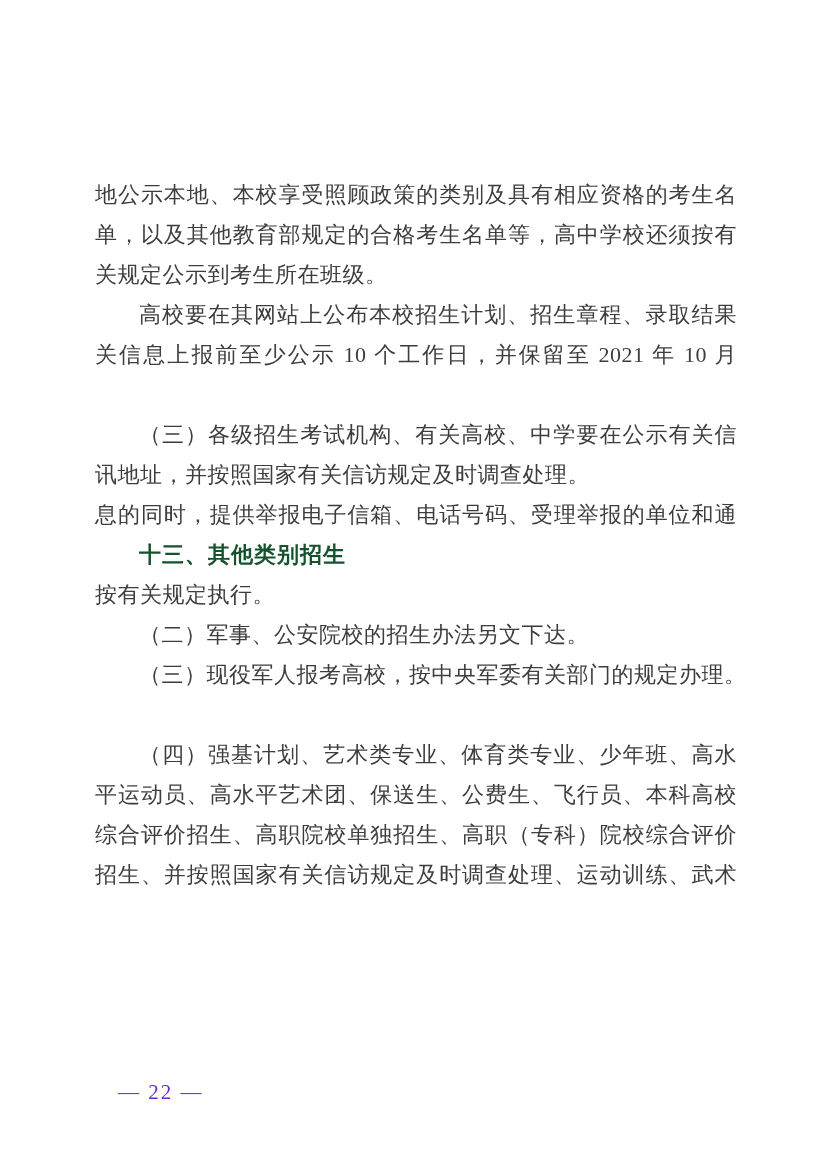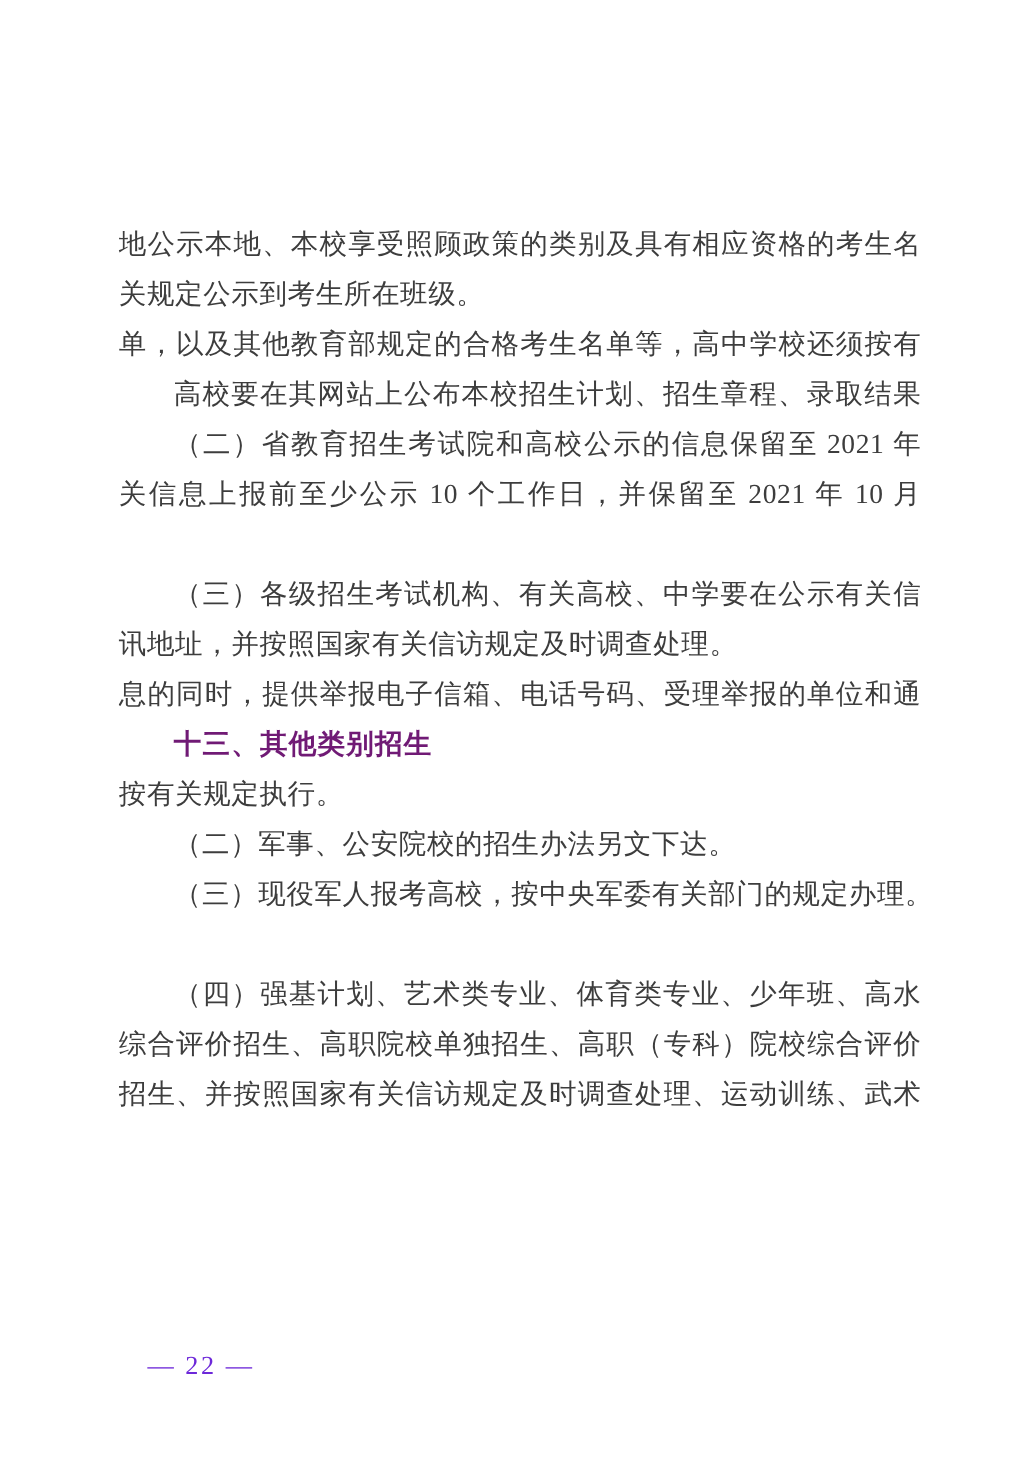--- a/index.html
+++ b/index.html
@@ -39,21 +39,21 @@
   }
   .indent {
     text-indent: 44px;
   }
   .blank {
     height: 40px;
   }
   .heading {
     font-family: Liberation Serif, serif;
     font-weight: bold;
-    color: #701a75;
+    color: #14532d;
     letter-spacing: 1px;
   }
   .footer {
     position: absolute;
     left: 118px;
     top: 1040px;
     height: 32px;
     line-height: 32px;
     font-size: 21px;
     letter-spacing: 2px;
@@ -61,44 +61,44 @@
     font-family: "Liberation Serif", serif;
   }
 </style>
 </head>
 <body>
 
 <div class="page">
   <div class="text-block">
 
     <div class="line just">地公示本地、本校享受照顾政策的类别及具有相应资格的考生名</div>
+    <div class="line just">单，以及其他教育部规定的合格考生名单等，高中学校还须按有</div>
     <div class="line">关规定公示到考生所在班级。</div>
-    <div class="line just">单，以及其他教育部规定的合格考生名单等，高中学校还须按有</div>
 
     <div class="line just indent">高校要在其网站上公布本校招生计划、招生章程、录取结果</div>
 
-    <div class="line just indent">（二）省教育招生考试院和高校公示的信息保留至 2021 年</div>
     <div class="line just">关信息上报前至少公示 10 个工作日，并保留至 2021 年 10 月底。</div>
 
     <div class="line blank"></div>
 
     <div class="line just indent">（三）各级招生考试机构、有关高校、中学要在公示有关信</div>
     <div class="line">讯地址，并按照国家有关信访规定及时调查处理。</div>
     <div class="line just">息的同时，提供举报电子信箱、电话号码、受理举报的单位和通</div>
 
     <div class="line heading indent">十三、其他类别招生</div>
 
     <div class="line">按有关规定执行。</div>
 
     <div class="line indent">（二）军事、公安院校的招生办法另文下达。</div>
 
     <div class="line indent">（三）现役军人报考高校，按中央军委有关部门的规定办理。</div>
 
     <div class="line blank"></div>
 
     <div class="line just indent">（四）强基计划、艺术类专业、体育类专业、少年班、高水</div>
+    <div class="line just">平运动员、高水平艺术团、保送生、公费生、飞行员、本科高校</div>
     <div class="line just">综合评价招生、高职院校单独招生、高职（专科）院校综合评价</div>
     <div class="line just">招生、并按照国家有关信访规定及时调查处理、运动训练、武术与</div>
 
   </div>
 
   <div class="footer">— 22 —</div>
 </div>
 
 </body></html>

